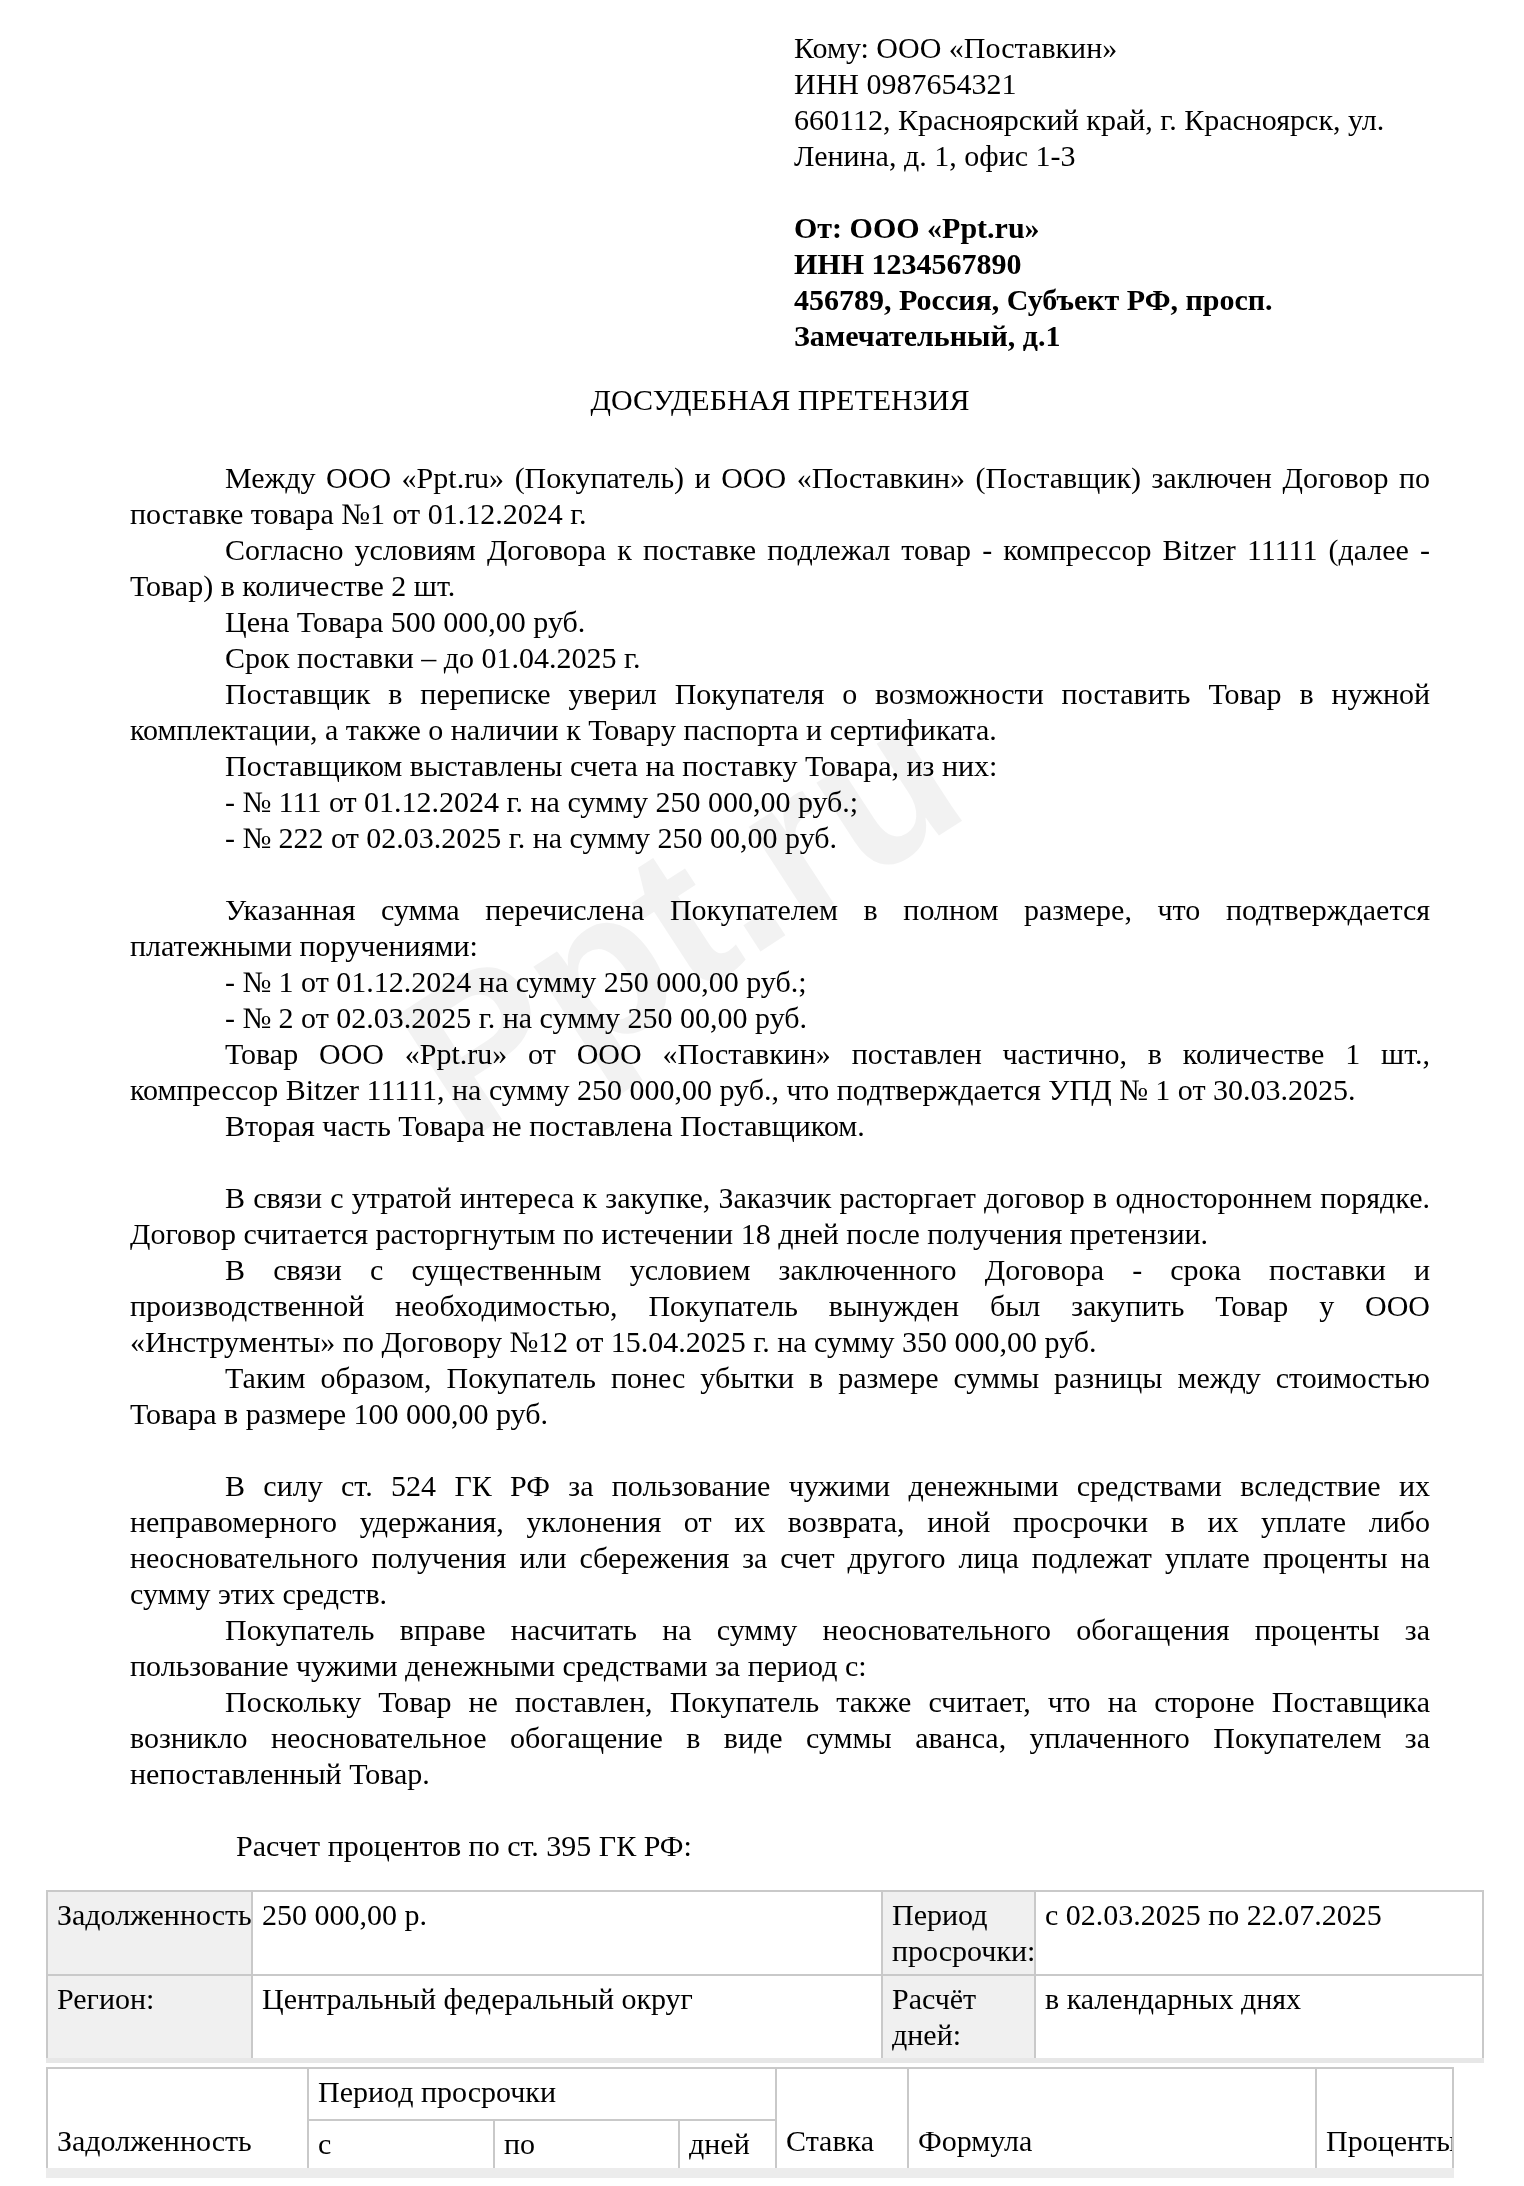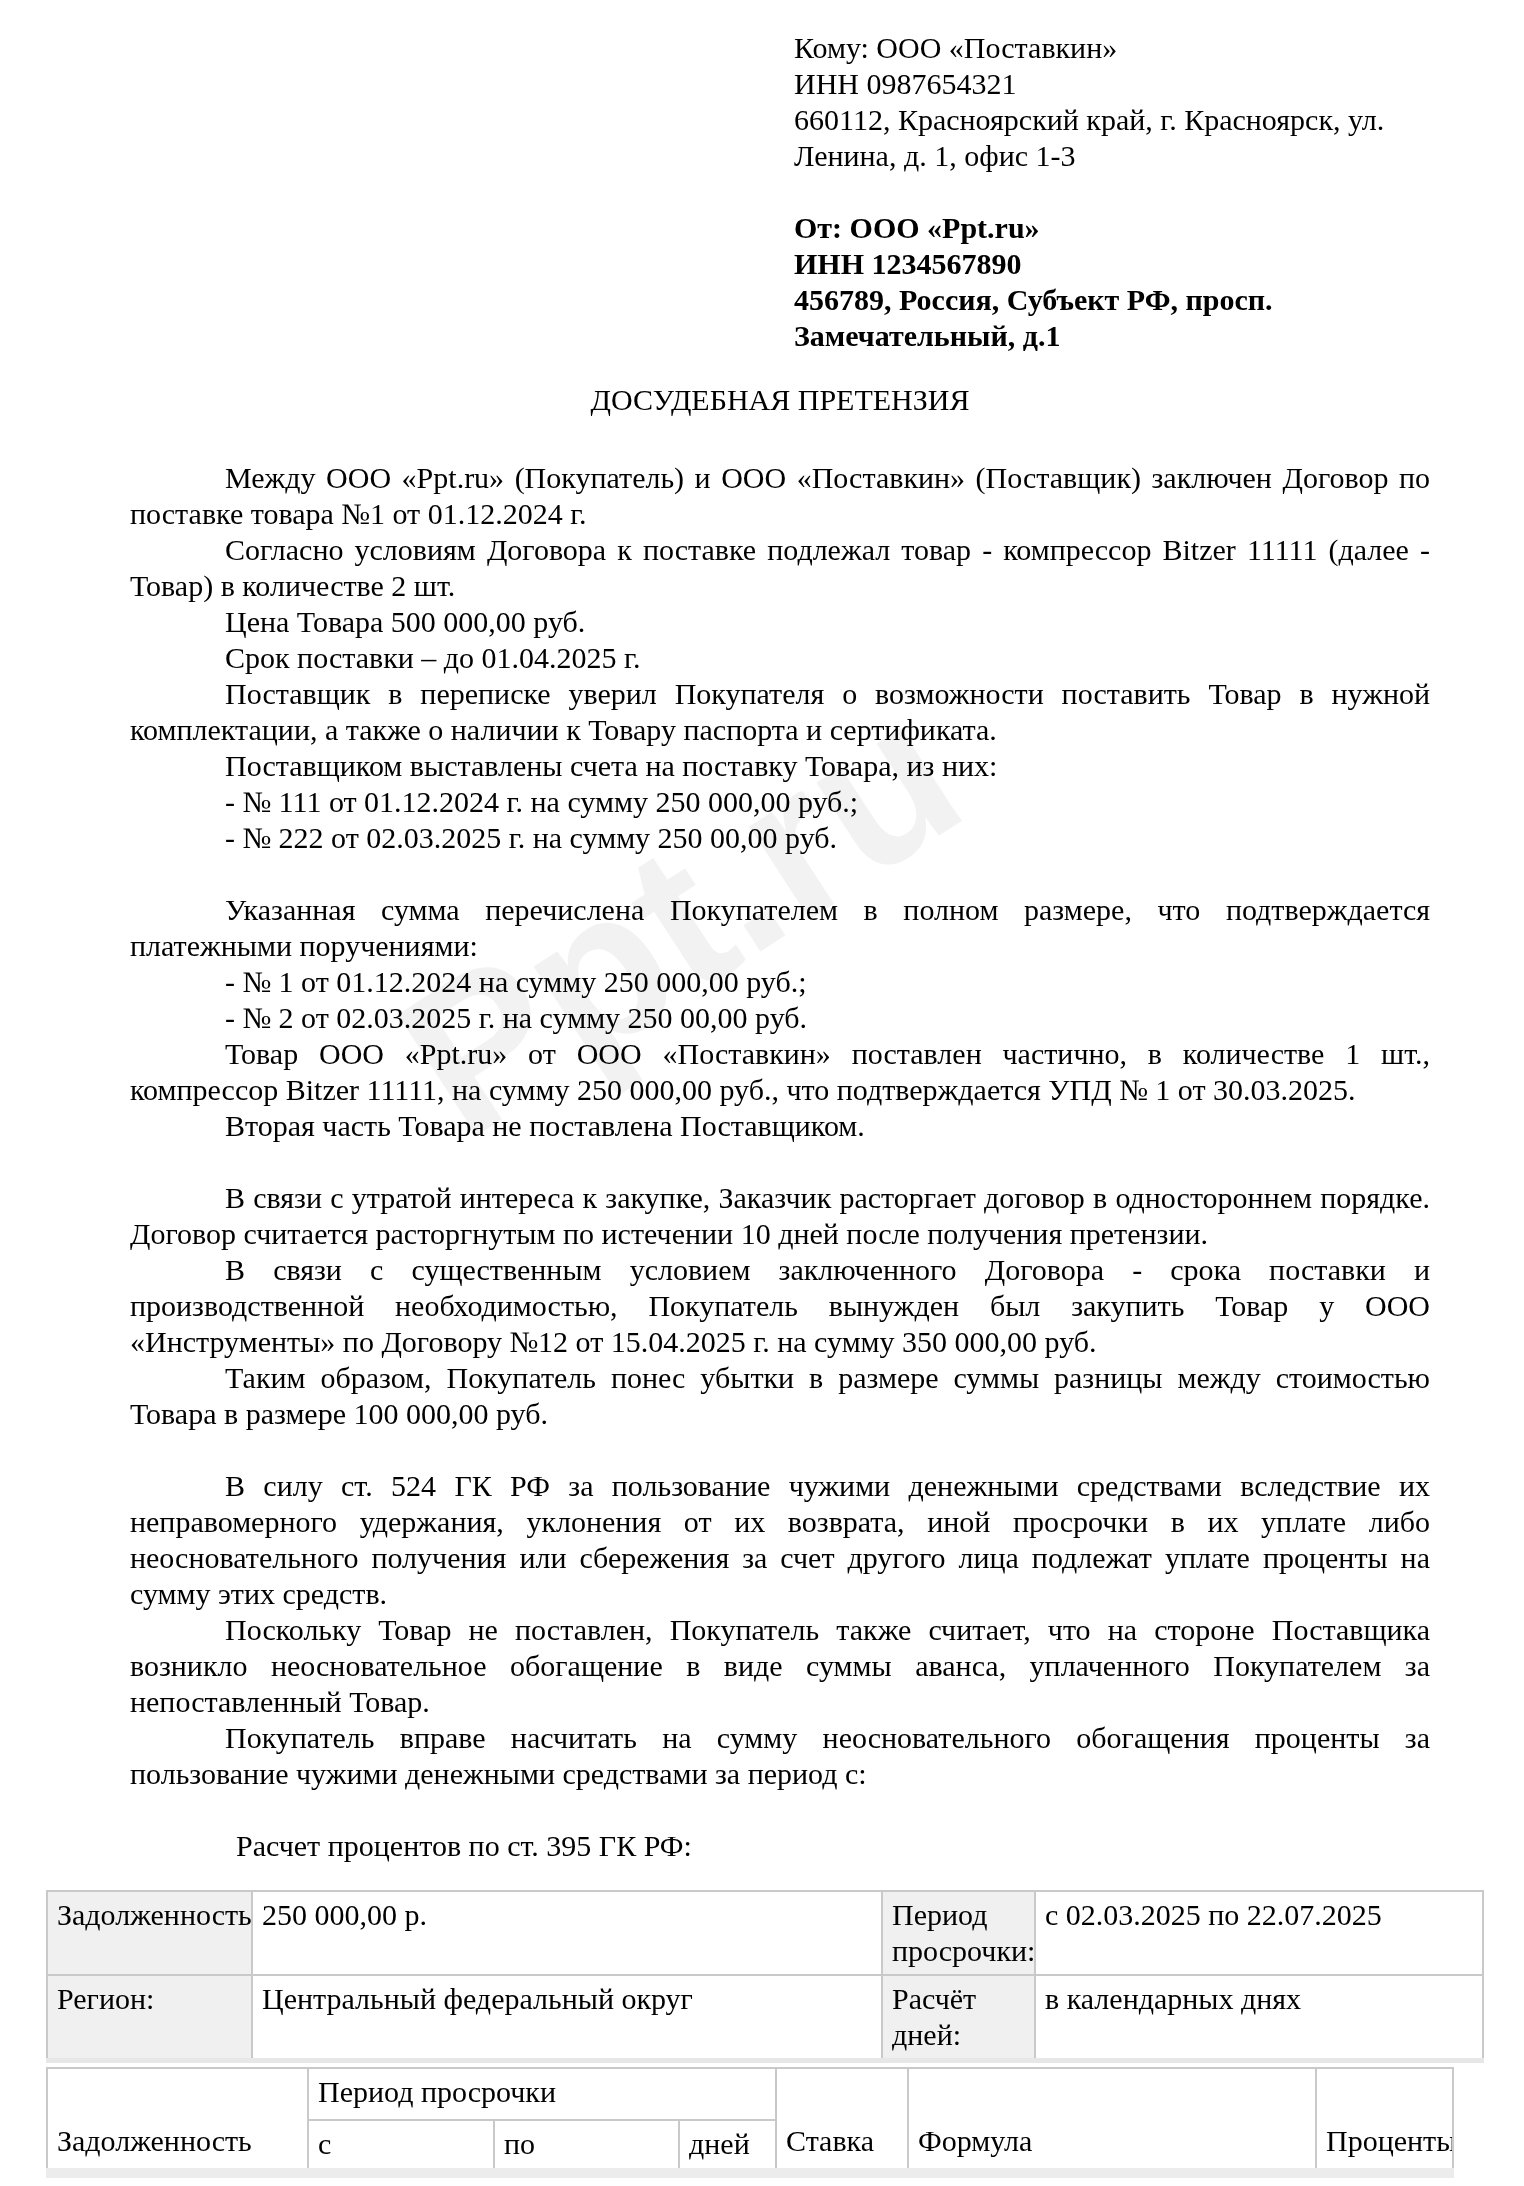--- a/index.html
+++ b/index.html
@@ -103,27 +103,27 @@
         <p>Поставщиком выставлены счета на поставку Товара, из них:</p>
         <p>- № 111 от 01.12.2024 г. на сумму 250 000,00 руб.;</p>
         <p>- № 222 от 02.03.2025 г. на сумму 250 00,00 руб.</p>
         <p class="blank">&nbsp;</p>
         <p>Указанная сумма перечислена Покупателем  в полном размере, что подтверждается платежными поручениями:</p>
         <p>- № 1 от 01.12.2024 на сумму 250 000,00 руб.;</p>
         <p>- № 2 от 02.03.2025 г. на сумму 250 00,00 руб.</p>
         <p>Товар ООО «Ppt.ru» от ООО «Поставкин» поставлен частично, в количестве 1 шт., компрессор Bitzer 11111, на сумму 250 000,00 руб., что подтверждается УПД № 1 от 30.03.2025.</p>
         <p>Вторая часть Товара не поставлена Поставщиком.</p>
         <p class="blank">&nbsp;</p>
-        <p>В связи с утратой интереса к закупке, Заказчик расторгает договор в одностороннем порядке. Договор считается расторгнутым по истечении 10 дней после получения претензии.</p>
+        <p>В связи с утратой интереса к закупке, Заказчик расторгает договор в одностороннем порядке. Договор считается расторгнутым по истечении 18 дней после получения претензии.</p>
         <p>В связи с существенным условием заключенного Договора  - срока поставки и производственной необходимостью, Покупатель вынужден был  закупить Товар у ООО «Инструменты» по Договору №12 от 15.04.2025 г. на сумму 350 000,00 руб.</p>
         <p>Таким образом, Покупатель понес убытки в размере суммы разницы между стоимостью Товара в размере 100 000,00 руб.</p>
         <p class="blank">&nbsp;</p>
         <p>В силу ст. 524 ГК РФ за пользование чужими денежными средствами вследствие их неправомерного удержания, уклонения от их возврата, иной просрочки в их уплате либо неосновательного получения или сбережения за счет другого лица подлежат уплате проценты на сумму этих средств.</p>
+        <p>Покупатель вправе насчитать на сумму неосновательного обогащения проценты за пользование чужими денежными средствами за период с:</p>
         <p>Поскольку Товар не поставлен, Покупатель также считает, что на стороне Поставщика возникло неосновательное обогащение в виде суммы аванса, уплаченного Покупателем за непоставленный Товар.</p>
-        <p>Покупатель вправе насчитать на сумму неосновательного обогащения проценты за пользование чужими денежными средствами за период с:</p>
         <p class="blank">&nbsp;</p>
       </div>
 
     <p class="calc-heading">Расчет процентов по ст. 395 ГК РФ:</p>
 
     <table class="summary-table">
       <colgroup>
         <col style="width:205px">
           <col style="width:630px">
           <col style="width:153px">

